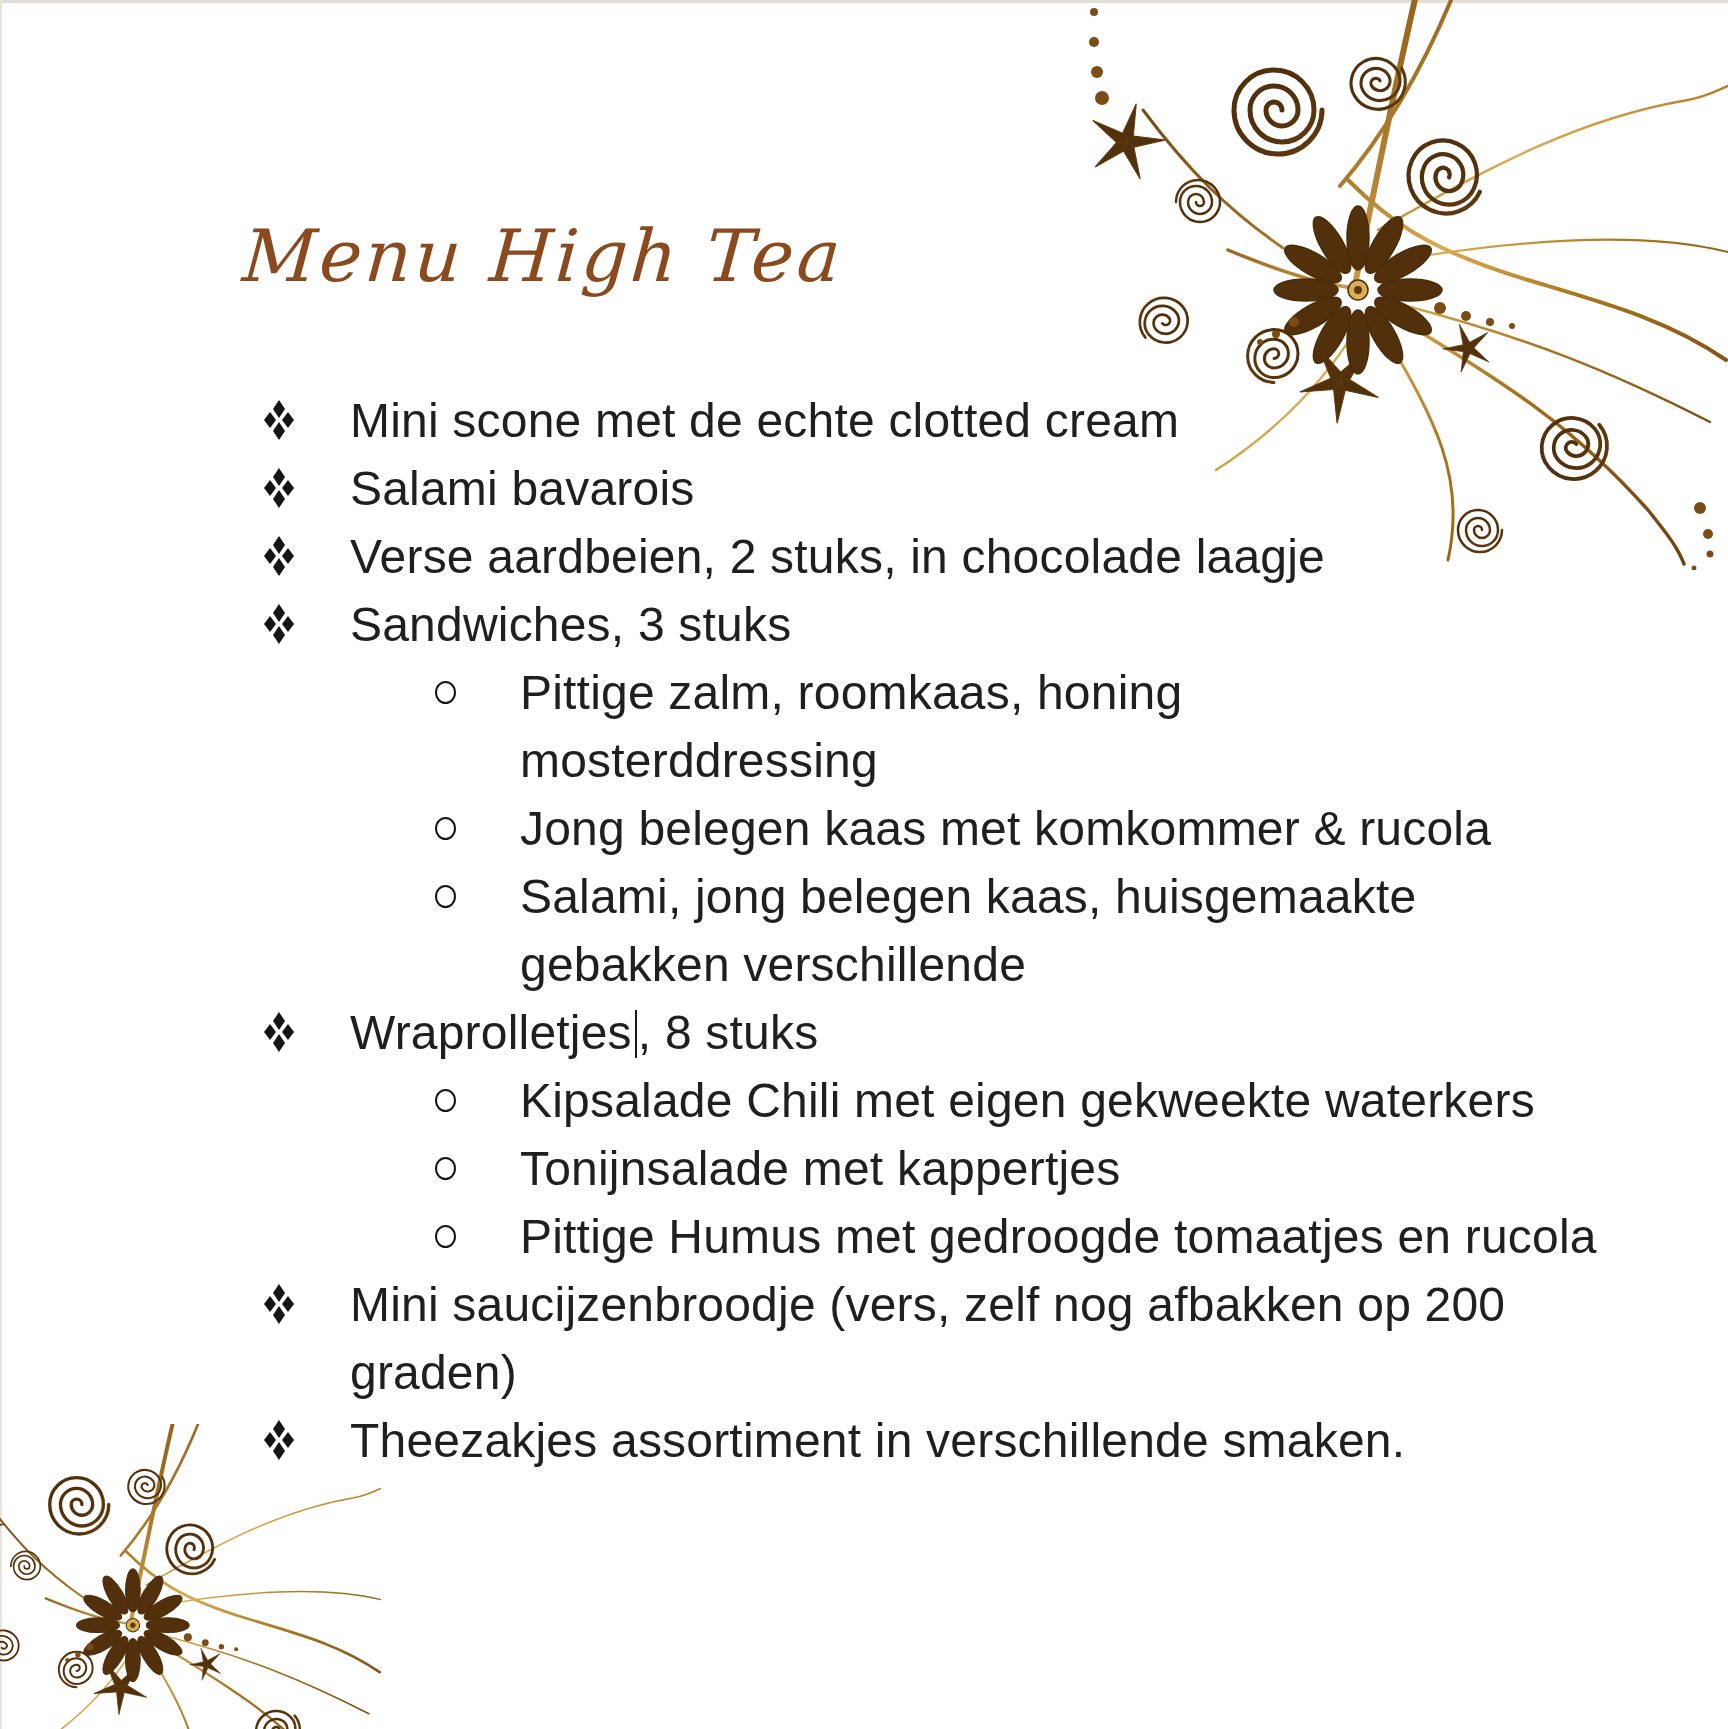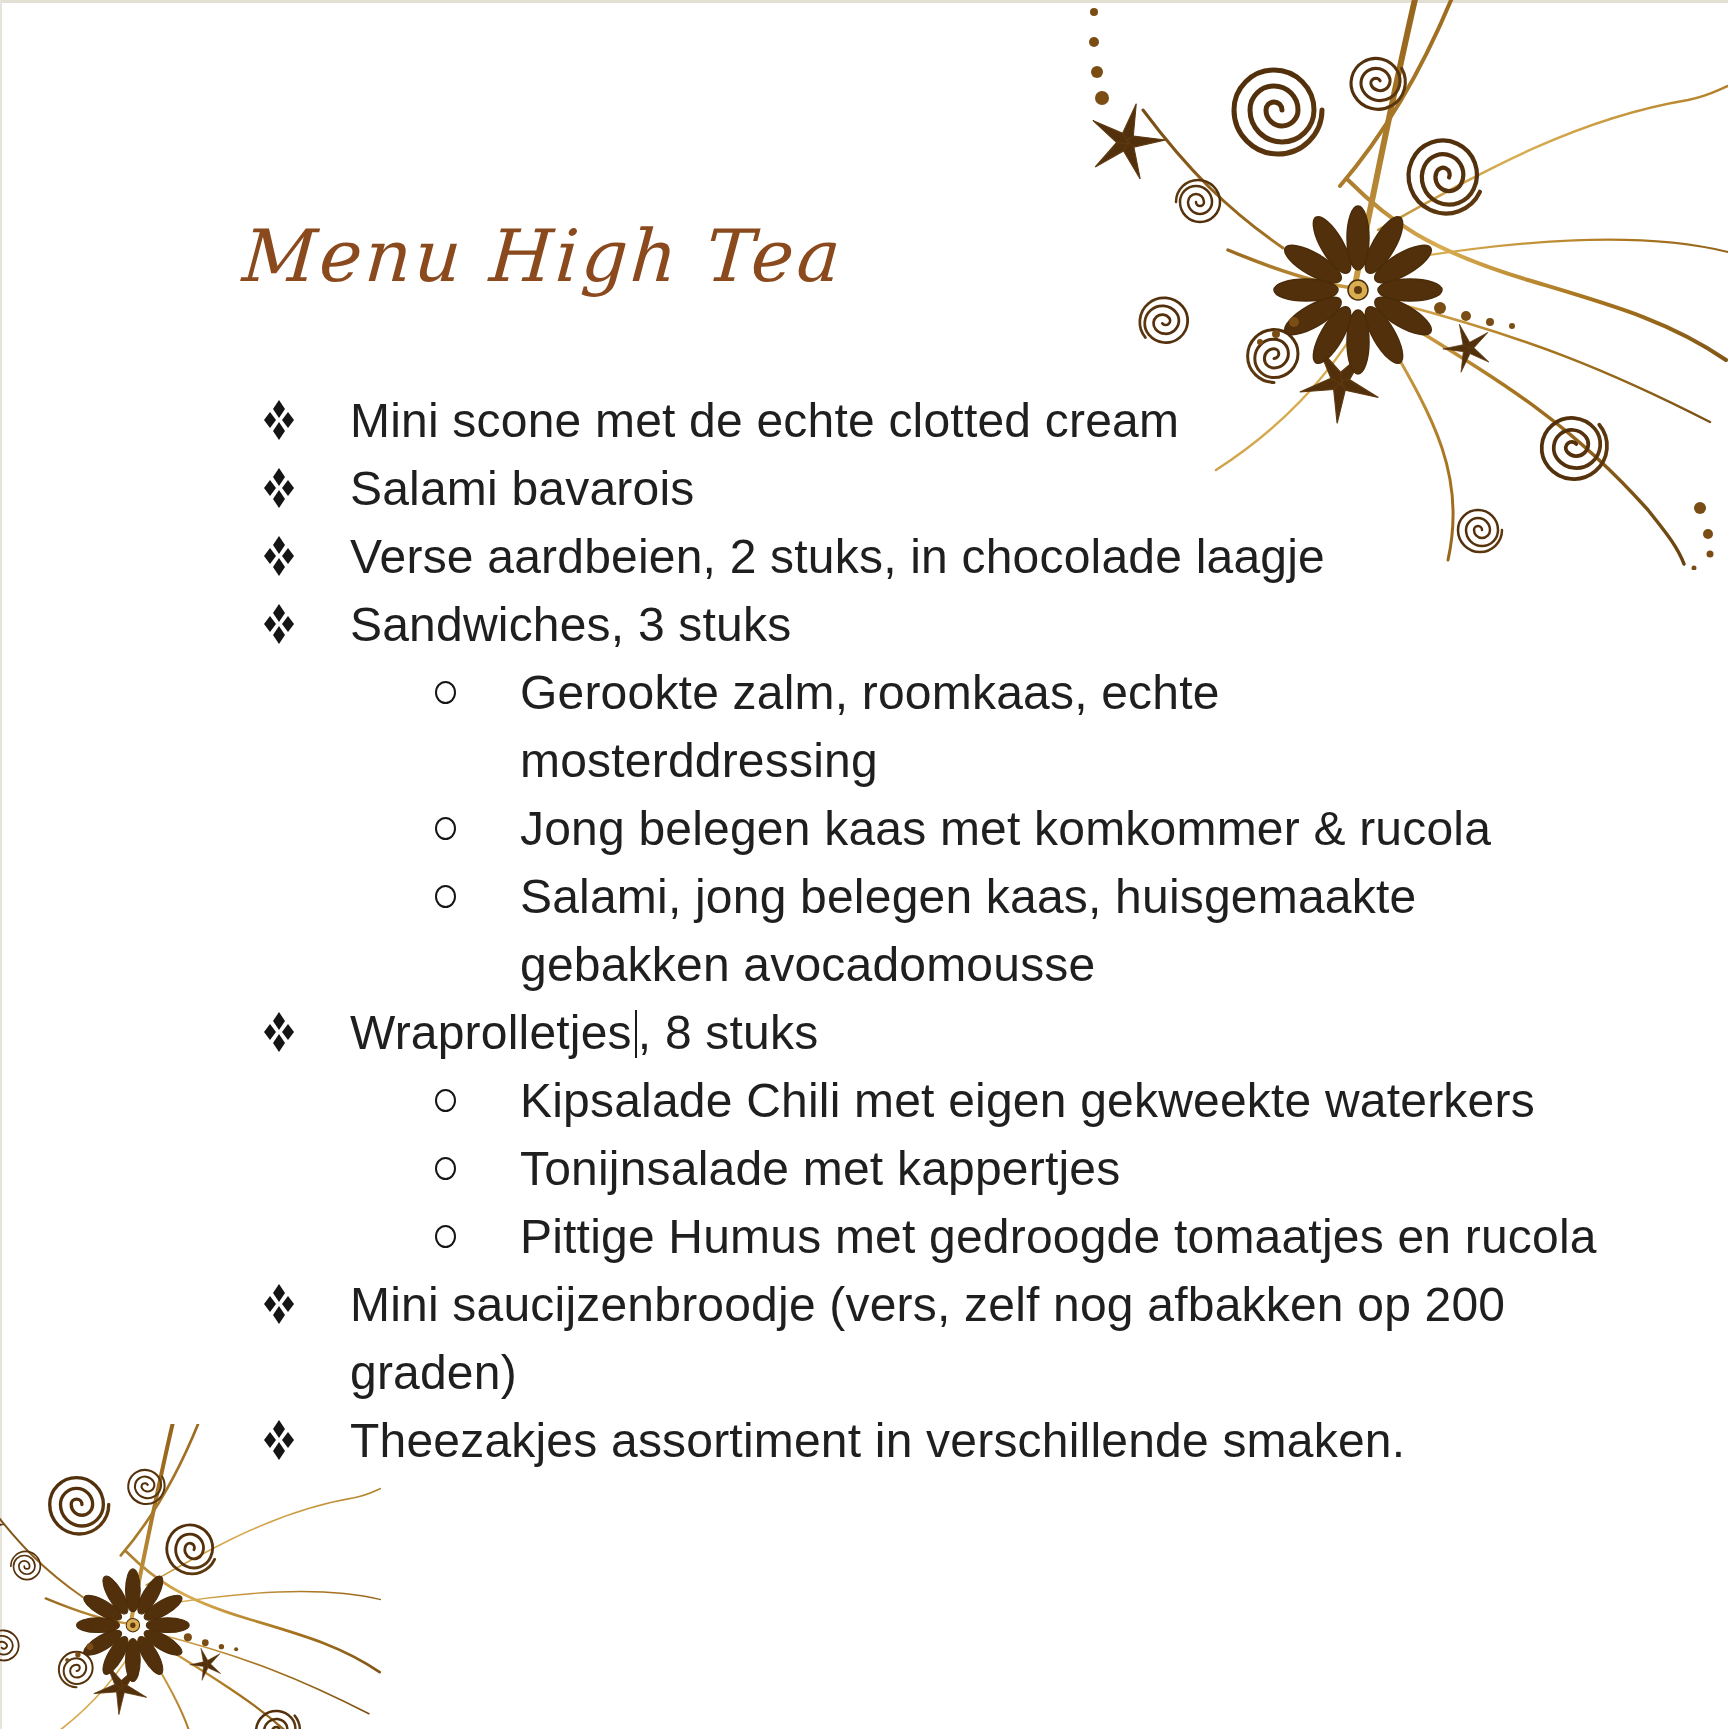--- a/index.html
+++ b/index.html
@@ -186,21 +186,21 @@
           <path d="M17 24 L23 33 L17 42 L11 33 Z"></path>
         </svg>
       </span>
     <span class="txt">Sandwiches, 3 stuks</span>
   </div>
 
   <div class="row l2">
     <span class="bcol2">
         <span class="circle-bullet"></span>
       </span>
-    <span class="txt">Gerookte zalm, roomkaas, echte</span>
+    <span class="txt">Pittige zalm, roomkaas, honing</span>
   </div>
 
   <div class="row c2">
     <span class="txt">mosterddressing</span>
   </div>
 
   <div class="row l2">
     <span class="bcol2">
         <span class="circle-bullet"></span>
       </span>
@@ -209,21 +209,21 @@
 
   <div class="row l2">
     <span class="bcol2">
         <span class="circle-bullet"></span>
       </span>
     <span class="txt">Salami, jong belegen kaas, huisgemaakte</span>
   </div>
 
 
   <div class="row c2">
-    <span class="txt">gebakken avocadomousse</span>
+    <span class="txt">gebakken verschillende</span>
   </div>
 
   <div class="row l1">
     <span class="bcol1">
         <svg class="diamond-bullet" width="34" height="44" viewBox="0 0 34 44" fill="#151515">
           <path d="M17 2 L23 11 L17 20 L11 11 Z"></path>
           <path d="M8 14 L14 22 L8 30 L2 22 Z"></path>
           <path d="M26 14 L32 22 L26 30 L20 22 Z"></path>
           <path d="M17 24 L23 33 L17 42 L11 33 Z"></path>
         </svg>

